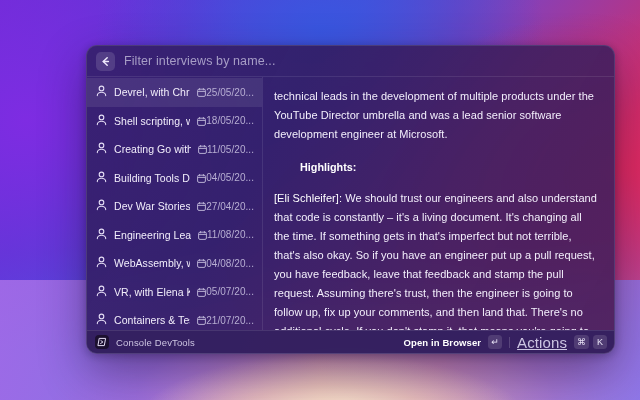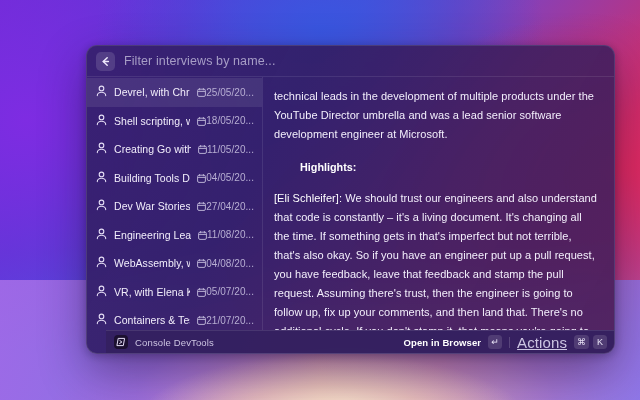--- a/index.html
+++ b/index.html
@@ -210,21 +210,20 @@
     position: relative;
     z-index: 3;
     height: 23px;
     flex: 0 0 23px;
     display: flex;
     align-items: center;
     padding: 0 7px 0 8px;
     background: rgba(52,32,96,0.93);
     border-top: 1px solid rgba(255,255,255,0.10);
     gap: 7px;
-    margin-left: 19px;
   }
   .brand-logo {
     width: 14px;
     height: 14px;
     border-radius: 4px;
     background: #1c1030;
     display: flex;
     align-items: center;
     justify-content: center;
     flex: 0 0 auto;

